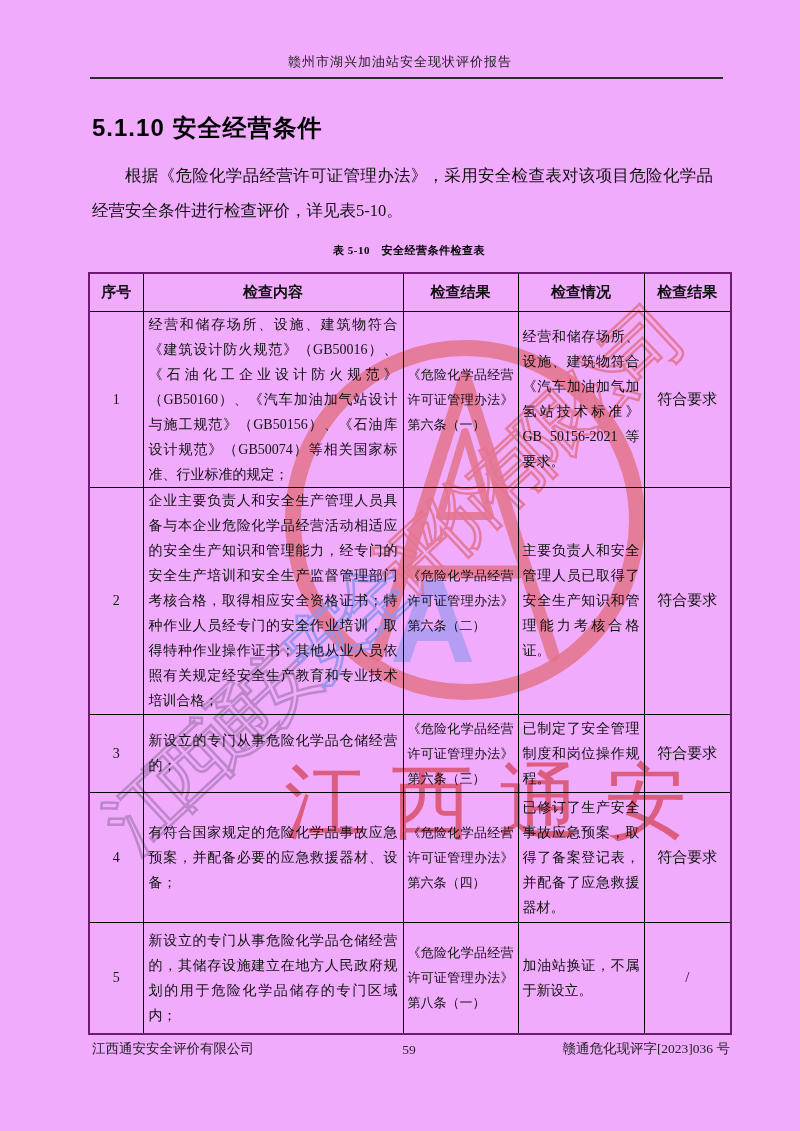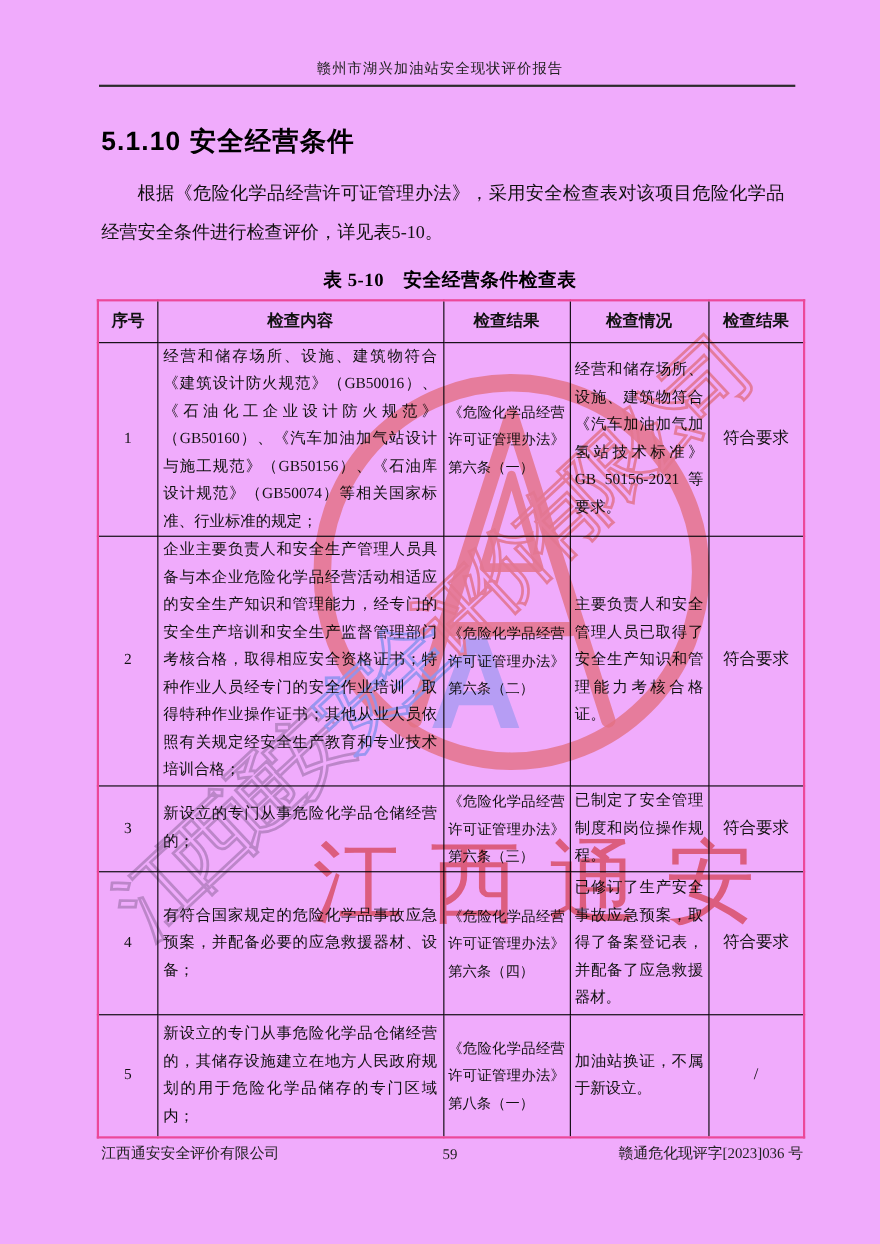--- a/index.html
+++ b/index.html
@@ -18,25 +18,25 @@
     position:absolute;top:112px;left:92px;margin:0;
     font-family:"Liberation Sans","DejaVu Sans",sans-serif;
     font-size:24px;font-weight:700;letter-spacing:1px;color:#000;
   }
   .intro-paragraph{
     position:absolute;top:158px;left:92px;width:621px;margin:0;
     font-size:16.5px;line-height:35px;text-align:justify;text-indent:33px;color:#111;
   }
   .table-caption{
     position:absolute;top:243px;left:88px;width:642px;text-align:center;
-    font-size:17px;font-weight:700;color:#000;letter-spacing:0.5px;
+    font-size:11px;font-weight:700;color:#000;letter-spacing:0.5px;
   }
   table.check-table{
     position:absolute;top:272px;left:88px;width:642px;
-    border-collapse:collapse;table-layout:fixed;border:2px solid #ec4899;
+    border-collapse:collapse;table-layout:fixed;border:2px solid #701a75;
   }
   .check-table th,.check-table td{
     border:1.5px solid #000;vertical-align:middle;
     font-size:14px;line-height:25px;color:#111;overflow:hidden;
   }
   .check-table th{font-size:15px;font-weight:700;text-align:center;padding:0 2px;}
   td.cell-no{text-align:center;}
   td.cell-content{text-align:justify;padding:0 5px;}
   td.cell-basis{text-align:justify;padding:0 4px;font-size:13px;}
   td.cell-situation{text-align:justify;padding:0 4px;}

